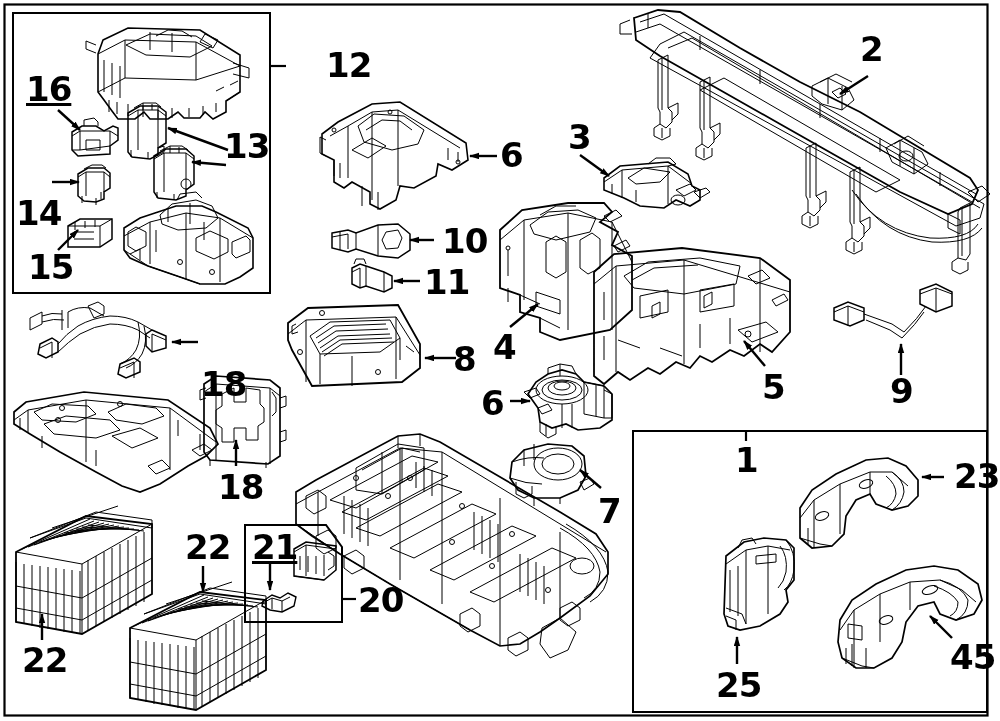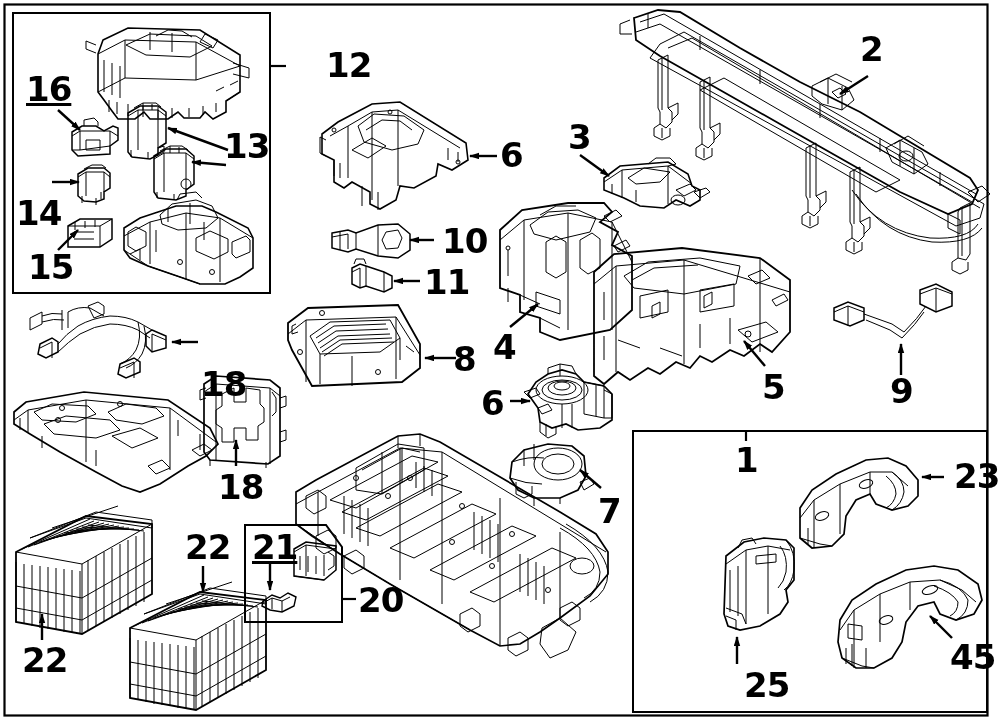--- a/index.html
+++ b/index.html
@@ -655,15 +655,15 @@
   <div class="callout" style="left:26px;  top:72px;text-decoration:underline;">16</div>
   <div class="callout" style="left:500px; top:138px;">6</div>
   <div class="callout" style="left:201px; top:325px;margin-top:42px;">18</div>
   <div class="callout" style="left:218px; top:470px;">18</div>
   <div class="callout" style="left:358px; top:583px;text-align:center;">20</div>
   <div class="callout" style="left:252px; top:530px;text-decoration:underline;">21</div>
   <div class="callout" style="left:22px;  top:643px;">22</div>
   <div class="callout" style="left:185px; top:530px;">22</div>
   <div class="callout" style="left:954px; top:459px;">23</div>
   <div class="callout" style="left:950px; top:640px;">45</div>
-  <div class="callout" style="left:716px; top:668px;margin-left:28px;">25</div>
+  <div class="callout" style="left:716px; top:668px;">25</div>
 
 </div>
 
 </body></html>

